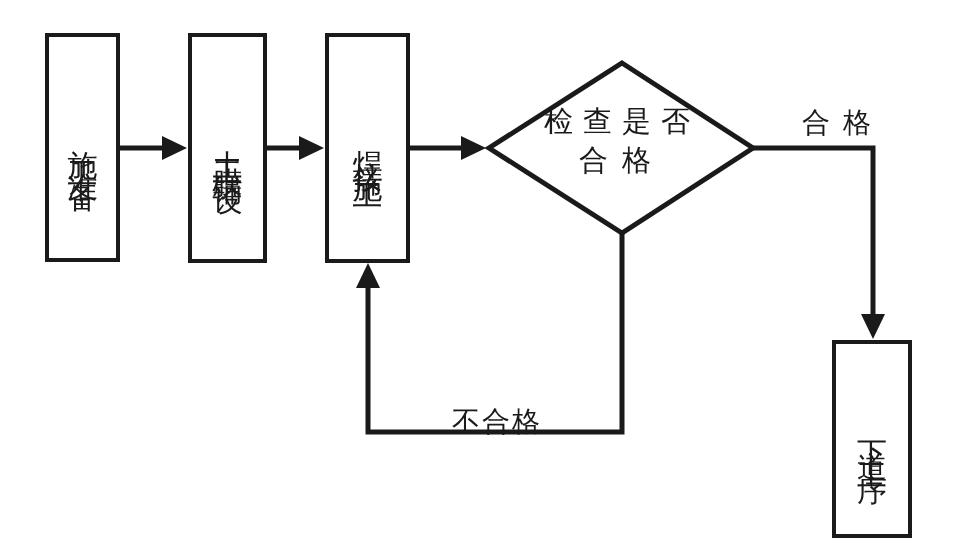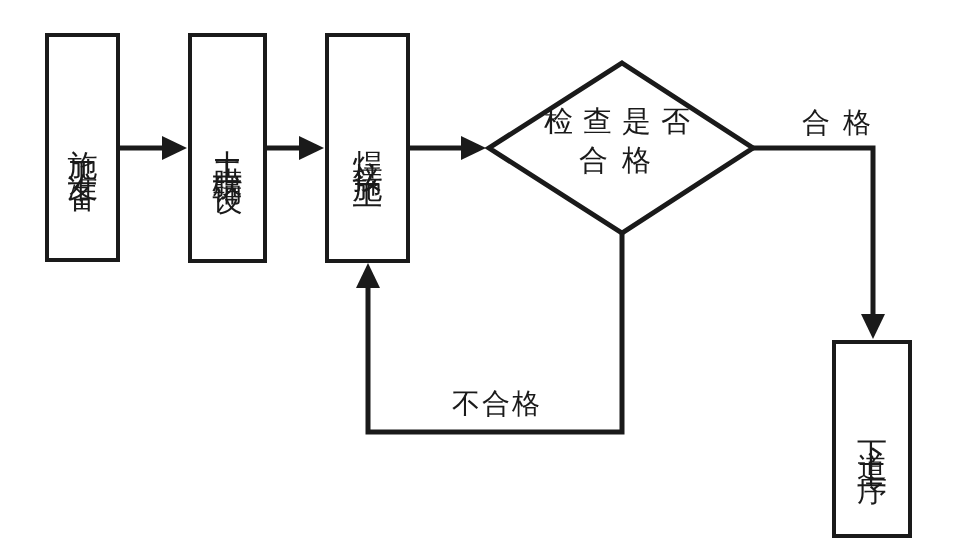--- a/index.html
+++ b/index.html
@@ -35,21 +35,21 @@
     line-height:1.35;
   }
   .diamond-label .l1{letter-spacing:10px;display:block;}
   .diamond-label .l2{letter-spacing:14px;display:block;}
   .edge-label{
     position:absolute;
     font-size:28px;
     white-space:nowrap;
   }
   #pass-label{left:802px;top:104px;letter-spacing:13px;}
-  #fail-label{left:452px;top:385px;letter-spacing:2px;}
+  #fail-label{left:452px;top:403px;letter-spacing:2px;}
 </style>
 </head>
 <body>
 
 <div id="stage">
 
   <svg id="wires" viewBox="0 0 957 557" xmlns="http://www.w3.org/2000/svg">
 
     <path d="M118 148 H164" stroke="#1a1a1a" stroke-width="5" fill="none"></path>
     <polygon points="187,148 162,136 162,160" fill="#1a1a1a"></polygon>

